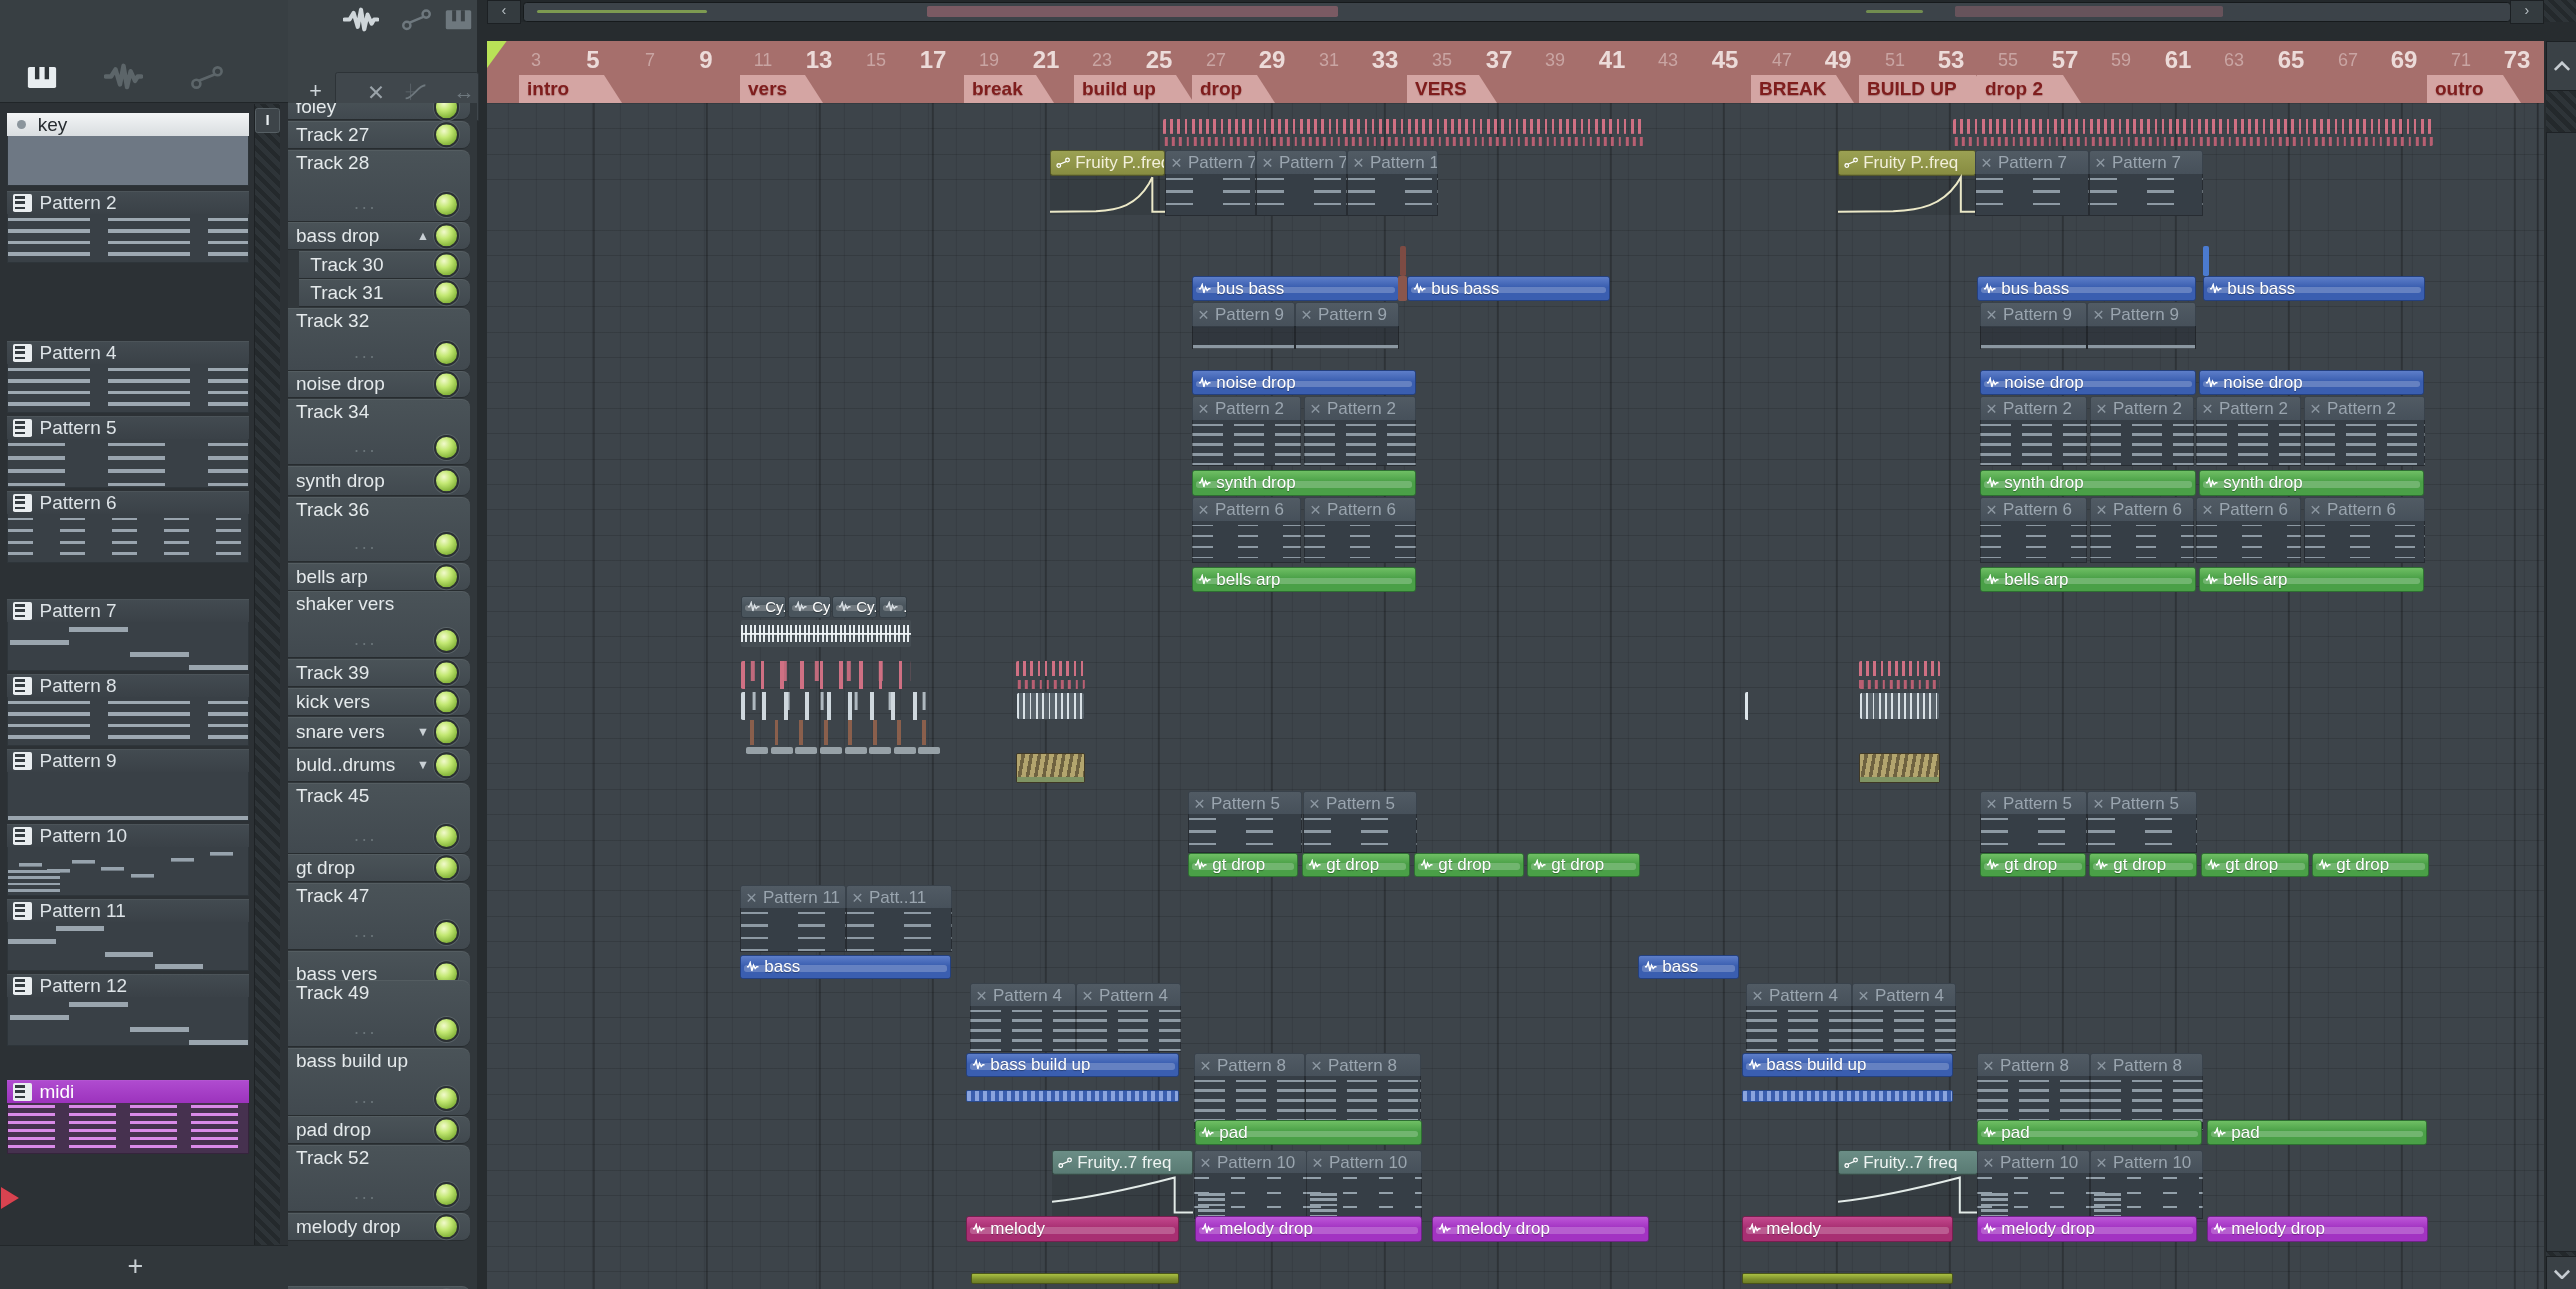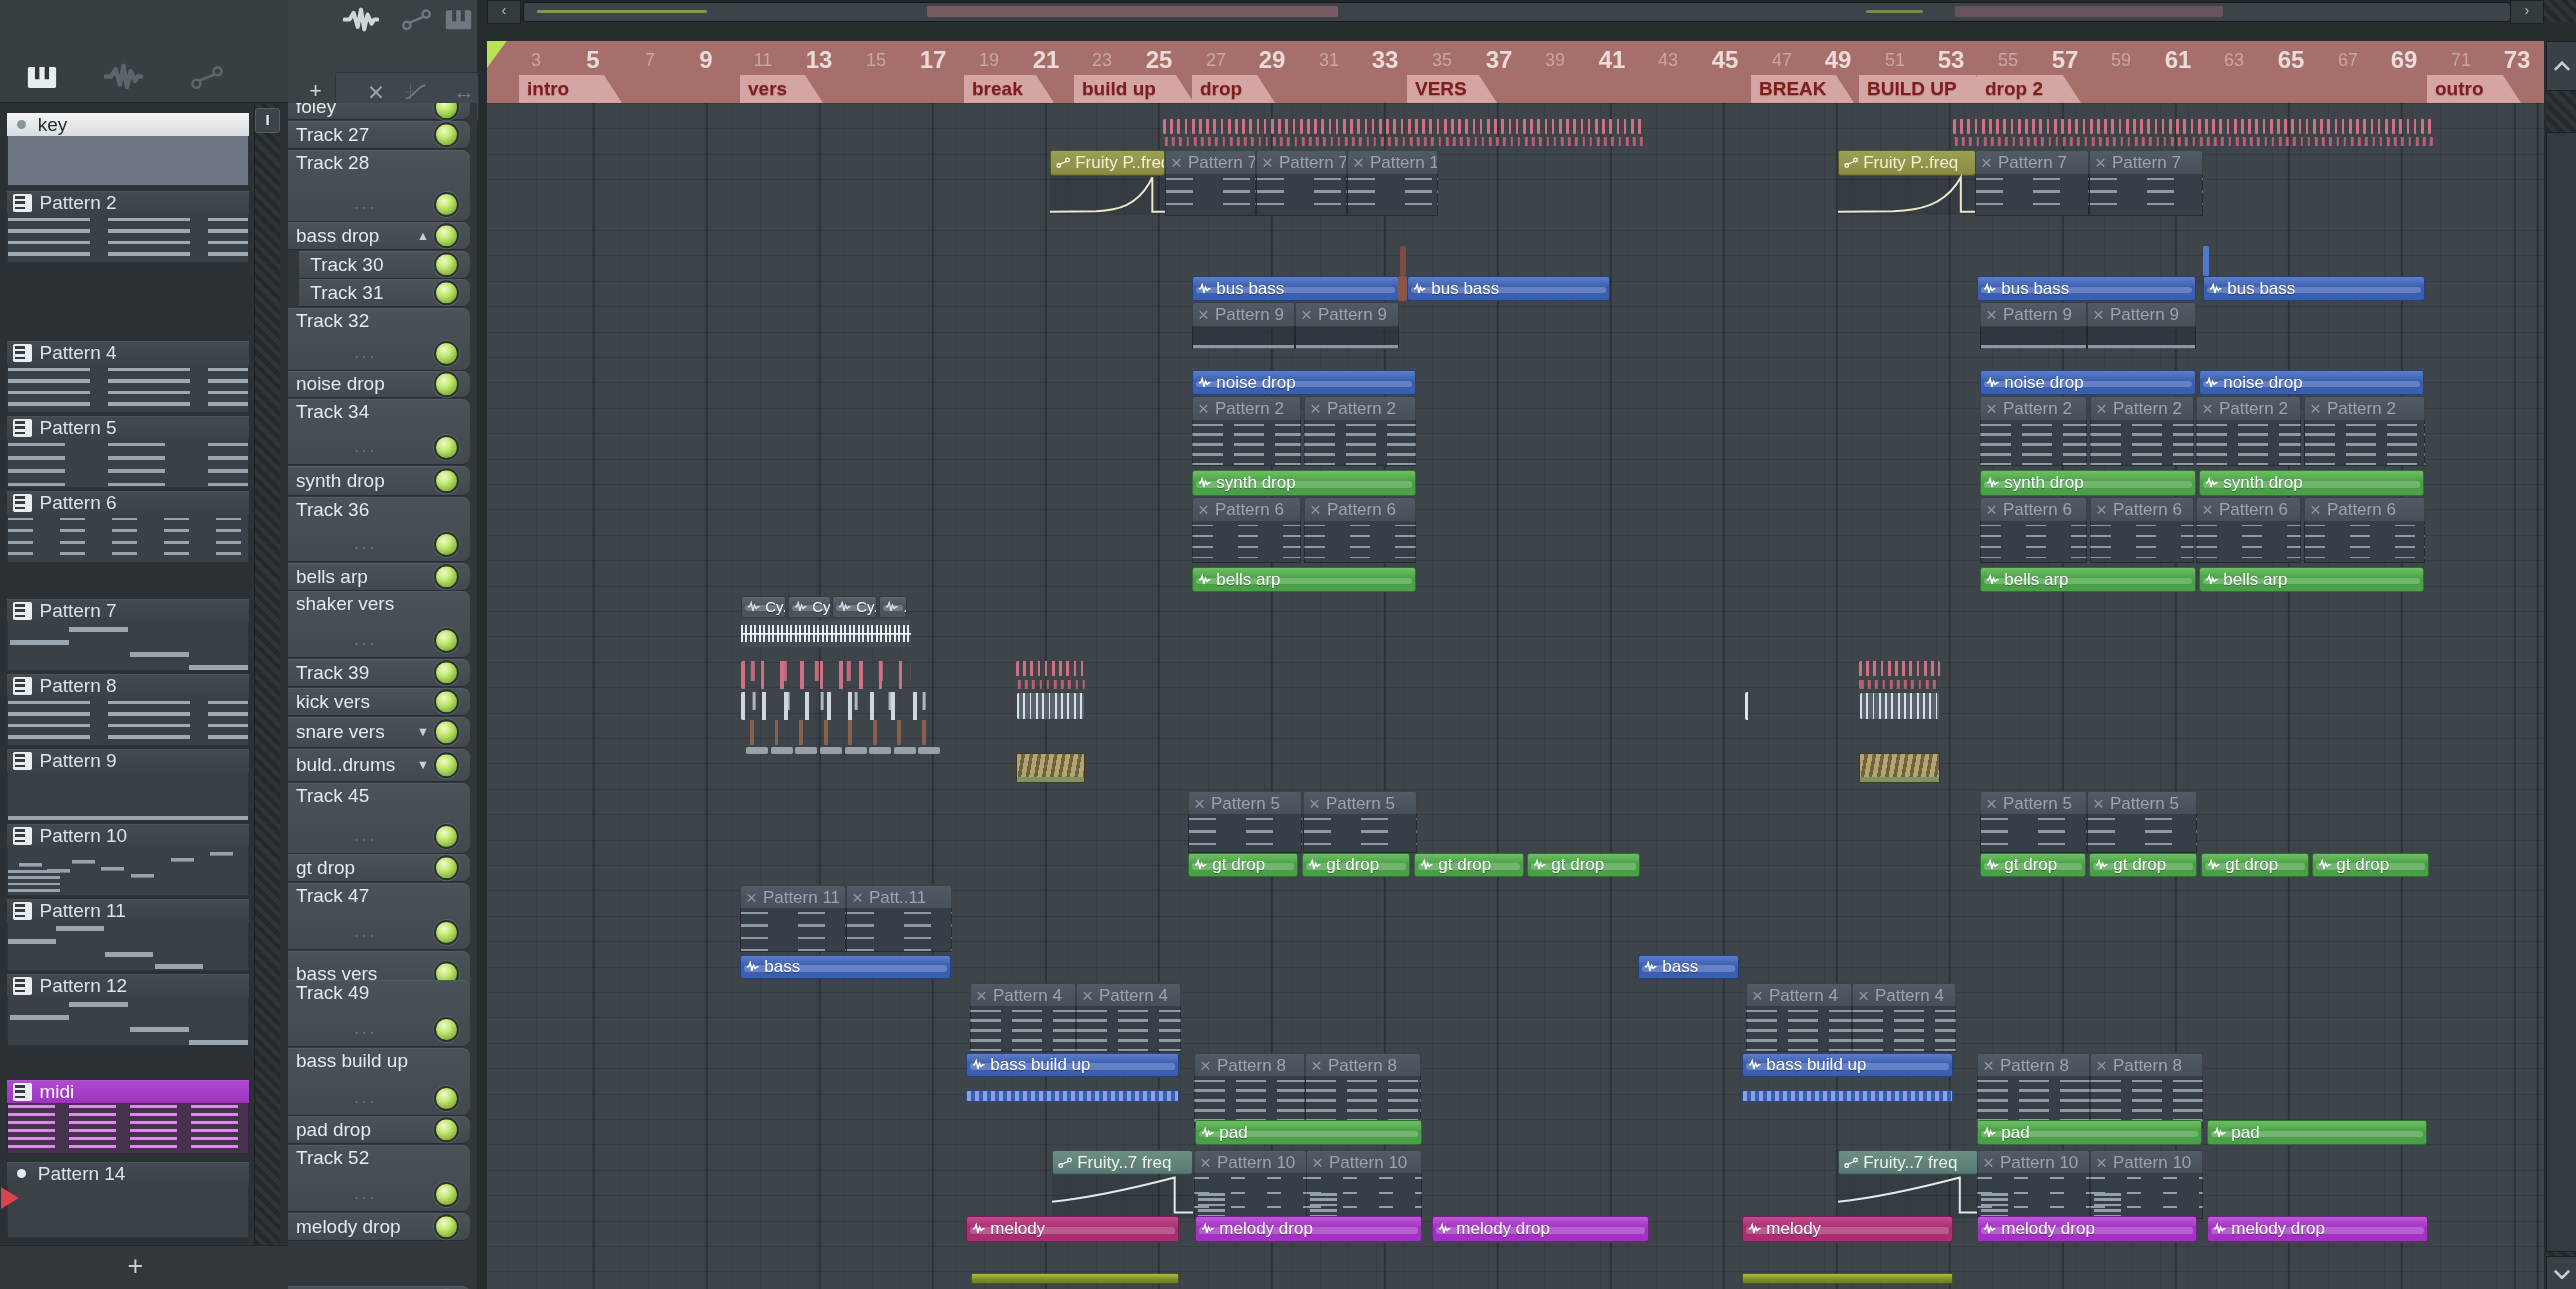--- a/index.html
+++ b/index.html
@@ -275,27 +275,20 @@
           </div>
           <div class="pv pv-fewa" style="height: 48px;"></div>
         </div>
         <div class="pitem midi" style="top: 976px;">
           <div class="pihead">
             <div class="pr-icon"></div>
             <span>midi</span>
           </div>
           <div class="pv pv-midi" style="height: 50px;"></div>
         </div>
-        <div class="pitem" style="top: 1058px;">
-          <div class="pihead">
-            <div class="bullet"></div>
-            <span>Pattern 14</span>
-          </div>
-          <div class="pv pv-blank" style="height: 52px;"></div>
-        </div>
       </div>
     <div id="picker-sb"></div>
     <div id="picker-i-btn">I</div>
     <div id="picker-footer">
       <div id="pattern-add">+</div>
     </div>
     <div id="play-arrow"></div>
   </aside>
 
   <section id="track-panel">

